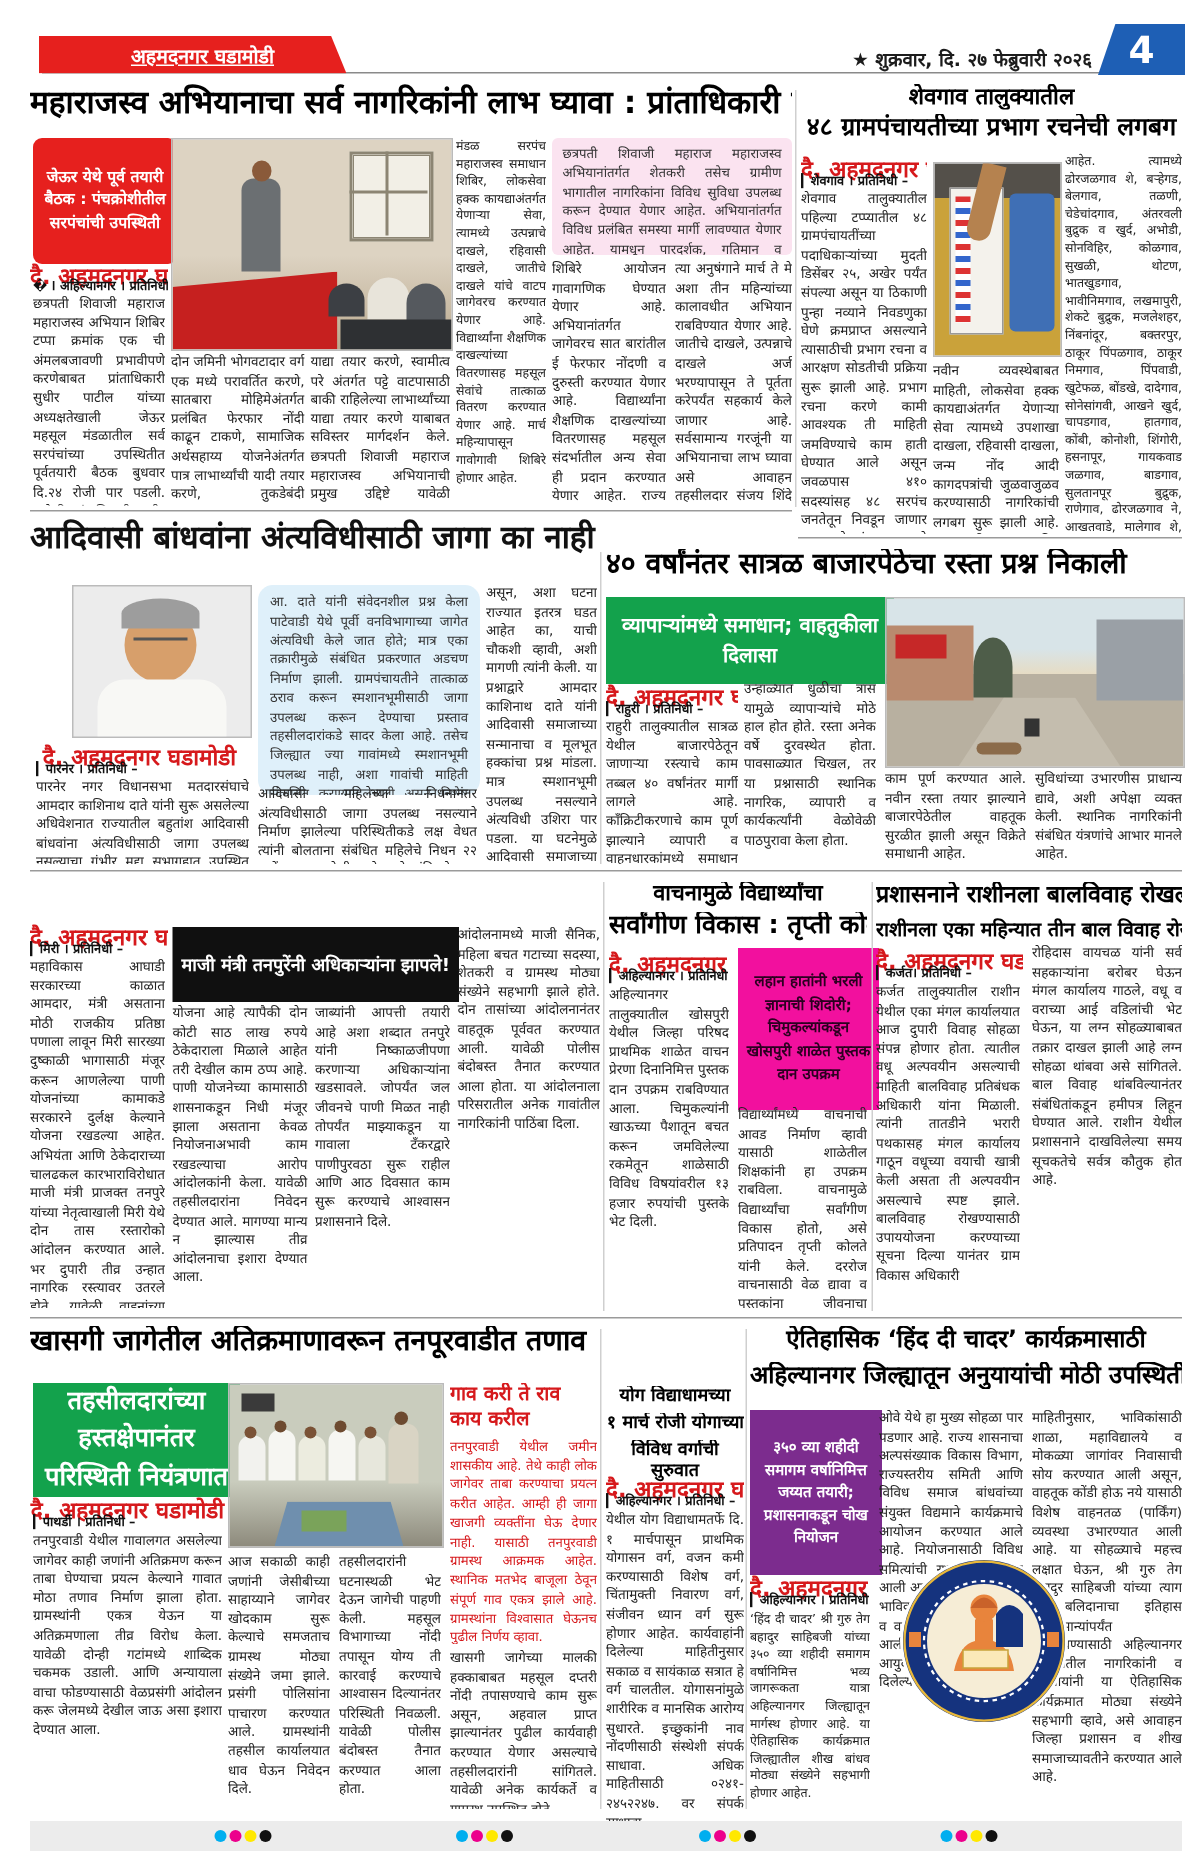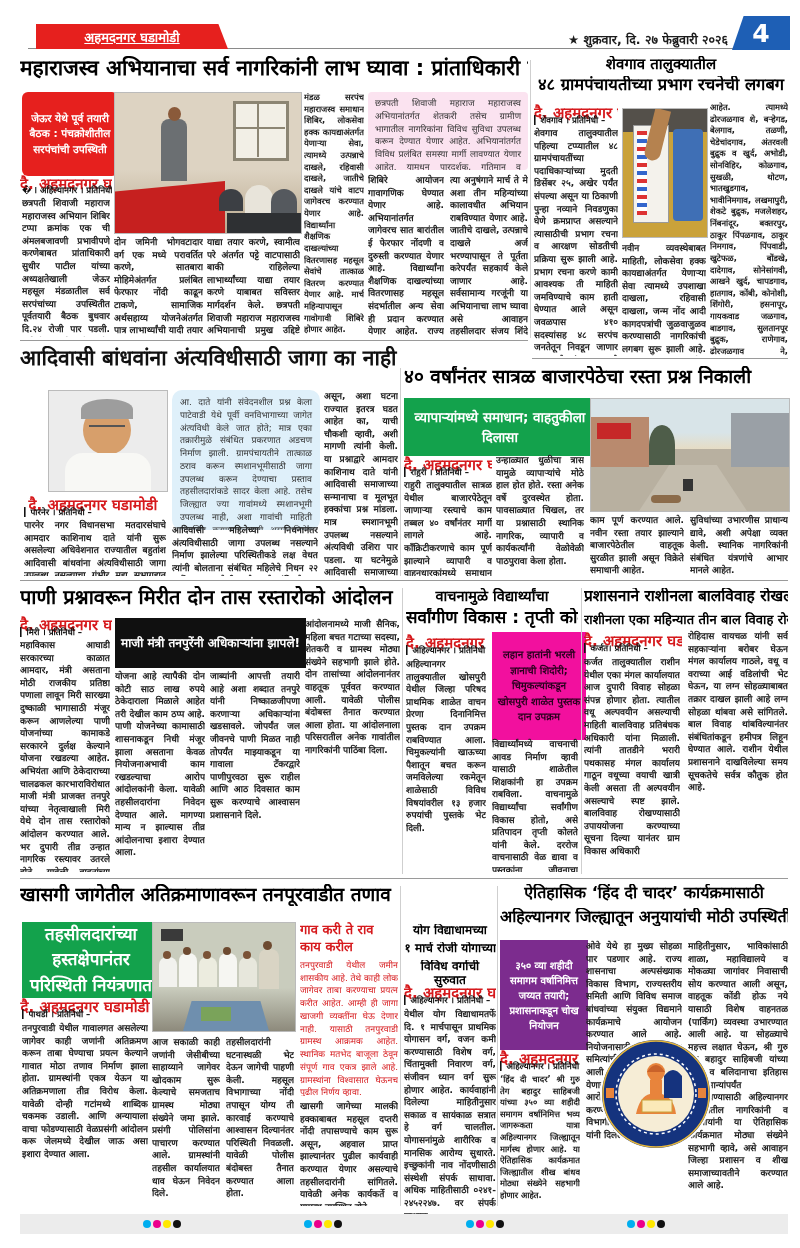--- a/index.html
+++ b/index.html
@@ -18,21 +18,21 @@
   .hrule{border-top:1px solid #9a9a9a;}
   .vrule{border-left:1px solid #cfcfcf;}
   
   .hl{font-weight:bold;color:#000;white-space:nowrap;overflow:hidden;line-height:1.15;margin:0;}
   .hl-c{text-align:center;}
   .subhl{font-weight:bold;color:#000;text-align:center;overflow:hidden;margin:0;}
   
   .byline{color:#D6191C;font-weight:bold;font-size:15px;text-align:center;white-space:nowrap;overflow:hidden;}
   .dateline{font-size:8.5px;font-weight:bold;color:#111;white-space:nowrap;overflow:hidden;}
   
-  .bodycol{font-size:9px;line-height:1.4;text-align:justify;overflow:hidden;color:#222;font-weight:bold;}
+  .bodycol{font-size:9px;line-height:1.4;text-align:justify;overflow:hidden;color:#222;}
   .small{font-size:8.3px;}
   
   .redbox{background:#E6201E;border-radius:6px;color:#fff;font-weight:bold;font-size:11px;
           display:flex;align-items:center;justify-content:center;text-align:center;padding:4px;line-height:1.45;}
   .pinkquote{background:#FBE3F0;border-radius:4px;font-size:8.8px;line-height:1.45;text-align:justify;
           padding:5px 7px;overflow:hidden;color:#333;}
   .bluequote{background:#DFF0FA;border-radius:10px;font-size:8.8px;line-height:1.45;text-align:justify;
           padding:6px 8px;overflow:hidden;color:#333;}
   .greenbox{background:#13A24C;color:#fff;font-weight:bold;display:flex;align-items:center;justify-content:center;
           text-align:center;padding:4px 6px;line-height:1.5;}
@@ -49,21 +49,21 @@
   .strip{background:#ECECEC;display:flex;align-items:center;justify-content:space-evenly;}
   .dots{display:flex;gap:2px;}
   .dot{width:8px;height:8px;border-radius:50%;display:inline-block;}
 </style>
 </head>
 <body>
 
 <div class="page">
 
   <div class="abs head-rule" style="left:28px;top:48px;width:760px;"></div>
-  <div class="abs ribbon" style="left:36px;top:24px;width:192px;height:25px;">
+  <div class="abs ribbon" style="left:26px;top:24px;width:192px;height:25px;padding-left:13px;">
     <span>अहमदनगर घडामोडी</span>
   </div>
   <div class="abs date-line" style="right:72px;top:31px;width:300px;">★ शुक्रवार, दि. २७ फेब्रुवारी २०२६</div>
   <div class="abs pageno" style="left:732px;top:16px;width:58px;height:34px;">4</div>
 
   <section class="abs" style="left:20px;top:56px;width:508px;height:282px;">
     <h1 class="hl abs" style="left:0;top:0;width:508px;font-size:21px;">महाराजस्व अभियानाचा सर्व नागरिकांनी लाभ घ्यावा : प्रांताधिकारी पाटील</h1>
     <div class="abs redbox" style="left:2px;top:36px;width:88px;height:76px;font-size:10.5px;">जेऊर येथे पूर्व तयारी बैठक : पंचक्रोशीतील सरपंचांची उपस्थिती</div>
     <div class="abs byline" style="left:0;top:117px;width:92px;">दै. अहमदनगर घडामोडी</div>
     <div class="abs dateline" style="left:2px;top:128px;width:90px;">�Ｉअहिल्यानगर । प्रतिनिधी –</div>
@@ -146,21 +146,20 @@
       <div class="abs" style="left:58px;top:26px;width:26px;height:40px;background:#4e5d49;border-radius:50% 50% 0 0;"></div>
       <div class="abs" style="left:48px;top:66px;width:108px;height:46px;background:#c4bdae;clip-path:polygon(28% 0,72% 0,100% 100%,0 100%);"></div>
       <div class="abs" style="left:92px;top:80px;width:10px;height:12px;background:#333;"></div>
       <div class="abs" style="left:60px;top:96px;width:30px;height:8px;background:#8b6b4a;border-radius:4px;"></div>
     </div>
     <div class="abs bodycol" style="left:186px;top:152px;width:94px;height:62px;">काम पूर्ण करण्यात आले. नवीन रस्ता तयार झाल्याने बाजारपेठेतील वाहतूक सुरळीत झाली असून विक्रेते समाधानी आहेत.</div>
     <div class="abs bodycol" style="left:286px;top:152px;width:98px;height:62px;">सुविधांच्या उभारणीस प्राधान्य द्यावे, अशी अपेक्षा व्यक्त केली. स्थानिक नागरिकांनी संबंधित यंत्रणांचे आभार मानले आहेत.</div>
   </section>
 
   <section class="abs" style="left:20px;top:584px;width:380px;height:290px;">
-    <h1 class="hl abs" style="left:0;top:2px;width:380px;font-size:20px;">पाणी प्रश्नावरून मिरीत दोन तास रस्तारोको आंदोलन</h1>
     <div class="abs byline" style="left:0;top:30px;width:92px;">दै. अहमदनगर घडामोडी</div>
     <div class="abs dateline" style="left:0;top:42px;width:92px;">▎मिरी । प्रतिनिधी –</div>
     <div class="abs bodycol" style="left:0;top:55px;width:90px;height:233px;">महाविकास आघाडी सरकारच्या काळात आमदार, मंत्री असताना मोठी राजकीय प्रतिष्ठा पणाला लावून मिरी सारख्या दुष्काळी भागासाठी मंजूर करून आणलेल्या पाणी योजनांच्या कामाकडे सरकारने दुर्लक्ष केल्याने योजना रखडल्या आहेत. अभियंता आणि ठेकेदाराच्या चालढकल कारभाराविरोधात माजी मंत्री प्राजक्त तनपुरे यांच्या नेतृत्वाखाली मिरी येथे दोन तास रस्तारोको आंदोलन करण्यात आले. भर दुपारी तीव्र उन्हात नागरिक रस्त्यावर उतरले होते. यावेळी वाहनांच्या लांबच लांब रांगा लागल्या होत्या. यावेळी परिसरातील ग्रामस्थ मोठ्या संख्येने उपस्थित होते.</div>
     <div class="abs blackbox" style="left:95px;top:34px;width:185px;height:44px;">माजी मंत्री तनपुरेंनी अधिकाऱ्यांना झापले!</div>
     <div class="abs bodycol" style="left:95px;top:86px;width:90px;height:202px;">योजना आहे त्यापैकी दोन कोटी साठ लाख रुपये ठेकेदाराला मिळाले आहेत तरी देखील काम ठप्प आहे. पाणी योजनेच्या कामासाठी शासनाकडून निधी मंजूर झाला असताना केवळ नियोजनाअभावी काम रखडल्याचा आरोप आंदोलकांनी केला. यावेळी तहसीलदारांना निवेदन देण्यात आले. मागण्या मान्य न झाल्यास तीव्र आंदोलनाचा इशारा देण्यात आला.</div>
     <div class="abs bodycol" style="left:190px;top:86px;width:90px;height:202px;">जाब्यांनी आपत्ती तयारी आहे अशा शब्दात तनपुरे यांनी निष्काळजीपणा करणाऱ्या अधिकाऱ्यांना खडसावले. जोपर्यंत जल जीवनचे पाणी मिळत नाही तोपर्यंत माझ्याकडून या गावाला टँकरद्वारे पाणीपुरवठा सुरू राहील आणि आठ दिवसात काम सुरू करण्याचे आश्वासन प्रशासनाने दिले.</div>
     <div class="abs bodycol" style="left:285px;top:34px;width:95px;height:254px;">आंदोलनामध्ये माजी सैनिक, महिला बचत गटाच्या सदस्या, शेतकरी व ग्रामस्थ मोठ्या संख्येने सहभागी झाले होते. दोन तासांच्या आंदोलनानंतर वाहतूक पूर्ववत करण्यात आली. यावेळी पोलीस बंदोबस्त तैनात करण्यात आला होता. या आंदोलनाला परिसरातील अनेक गावांतील नागरिकांनी पाठिंबा दिला.</div>
   </section>
 
   <section class="abs" style="left:406px;top:584px;width:172px;height:290px;">

